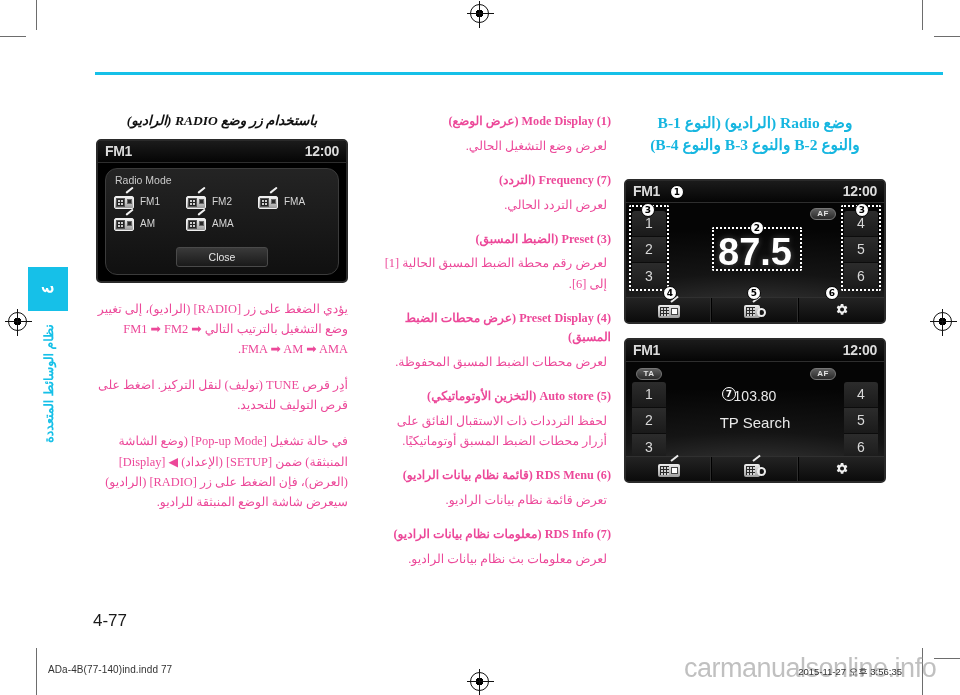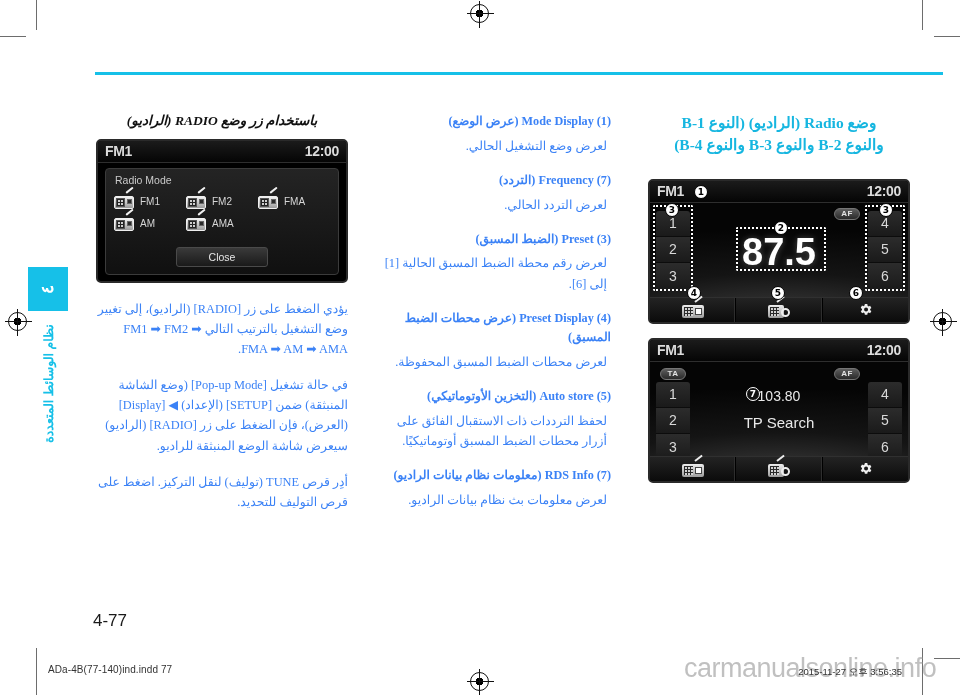--- a/index.html
+++ b/index.html
@@ -64,21 +64,21 @@
     font-family: "Liberation Sans", sans-serif;
     font-size: 12.5px; font-weight: bold;
     margin-top: 58px;
     direction: rtl;
   }
 
   
   .col { position: absolute; direction: rtl; text-align: right; }
   .col-left   { left: 96px;  top: 112px; width: 252px; }
   .col-mid    { left: 368px; top: 112px; width: 243px; }
-  .col-right  { left: 624px; top: 112px; width: 262px; margin-left: 24px; }
+  .col-right  { left: 624px; top: 112px; width: 262px; }
 
   .head-italic {
     font-family: "Liberation Serif", serif;
     font-style: italic; font-weight: bold;
     font-size: 13.5px; color: #111;
     text-align: center;
     margin: 0 0 10px 0;
     direction: rtl;
   }
   .head-blue {
@@ -94,21 +94,21 @@
     font-style: italic; font-weight: bold;
     font-size: 13px; color: #111;
     text-align: center;
     margin: 0 0 11px 0;
     direction: rtl;
   }
 
   .body-ar {
     font-family: "Liberation Serif", serif;
     font-size: 12.4px; line-height: 1.62;
-    color: #3b82f6; text-align: right;
+    color: #ec4899; text-align: right;
     direction: rtl; margin: 0;
   }
   .item { margin: 0 0 15px 0; }
   .item .t { font-weight: bold; font-size: 12.2px; margin: 0 0 1px 0; }
   .item .d { font-size: 12.4px; margin: 4px; }
   .para { margin: 16px 0 7px 0; }
 
   
   .screen {
     position: relative;
@@ -133,21 +133,21 @@
   }
   .statusbar .clock {
     position: absolute; right: 7px; top: 2px;
     font-size: 14px; font-weight: bold; letter-spacing: -0.3px; color: #dcdcdc;
   }
 
   
   .popup {
     position: absolute; left: 7px; top: 27px; right: 7px; bottom: 6px;
     background: linear-gradient(#242424, #101010);
-    border: 1px solid #3b3b3b; border-radius: 4px;
+    border: 1px solid #3b3b3b; border-radius: 12px;
   }
   .popup-title {
     position: absolute; left: 9px; top: 5px;
     font-size: 10.5px; color: #c9c9c9;
   }
   .radio-grid {
     position: absolute; left: 8px; right: 8px; top: 24px;
     display: grid; grid-template-columns: 1fr 1fr 1fr;
     row-gap: 6px;
   }
@@ -418,22 +418,22 @@
               </span>
             <span class="lbl">AMA</span>
           </div>
           <div class="rg-cell"></div>
         </div>
         <div class="btn-close">Close</div>
       </div>
     </div>
 
     <p class="body-ar para">يؤدي الضغط على زر [RADIO] (الراديو)، إلى تغيير وضع التشغيل بالترتيب التالي FM1 ➡ FM2 ➡ FMA ➡ AM ➡ AMA.</p>
+    <p class="body-ar para">أدِر قرص TUNE (توليف) لنقل التركيز. اضغط على قرص التوليف للتحديد.</p>
     <p class="body-ar para">في حالة تشغيل [Pop-up Mode] (وضع الشاشة المنبثقة) ضمن [SETUP] (الإعداد) ◀ [Display] (العرض)، فإن الضغط على زر [RADIO] (الراديو) سيعرض شاشة الوضع المنبثقة للراديو.</p>
-    <p class="body-ar para">أدِر قرص TUNE (توليف) لنقل التركيز. اضغط على قرص التوليف للتحديد.</p>
   </div>
 
   <div class="col col-mid">
     <div class="item">
       <p class="body-ar t">(1) Mode Display (عرض الوضع)</p>
       <p class="body-ar d">لعرض وضع التشغيل الحالي.</p>
     </div>
     <div class="item">
       <p class="body-ar t">(7) Frequency (التردد)</p>
       <p class="body-ar d">لعرض التردد الحالي.</p>
@@ -442,20 +442,24 @@
       <p class="body-ar t">(3) Preset (الضبط المسبق)</p>
       <p class="body-ar d">لعرض رقم محطة الضبط المسبق الحالية [1] إلى [6].</p>
     </div>
     <div class="item">
       <p class="body-ar t">(4) Preset Display (عرض محطات الضبط المسبق)</p>
       <p class="body-ar d">لعرض محطات الضبط المسبق المحفوظة.</p>
     </div>
     <div class="item">
       <p class="body-ar t">(5) Auto store (التخزين الأوتوماتيكي)</p>
       <p class="body-ar d">لحفظ الترددات ذات الاستقبال الفائق على أزرار محطات الضبط المسبق أوتوماتيكيًا.</p>
+    </div>
+    <div class="item">
+      <p class="body-ar t">(6) RDS Menu (قائمة نظام بيانات الراديو)</p>
+      <p class="body-ar d">تعرض قائمة نظام بيانات الراديو.</p>
     </div>
     <div class="item">
       <p class="body-ar t">(7) RDS Info (معلومات نظام بيانات الراديو)</p>
       <p class="body-ar d">لعرض معلومات بث نظام بيانات الراديو.</p>
     </div>
   </div>
 
   <div class="col col-right">
     <div class="head-blue">
       <div>وضع Radio (الراديو) (النوع B-1</div>

